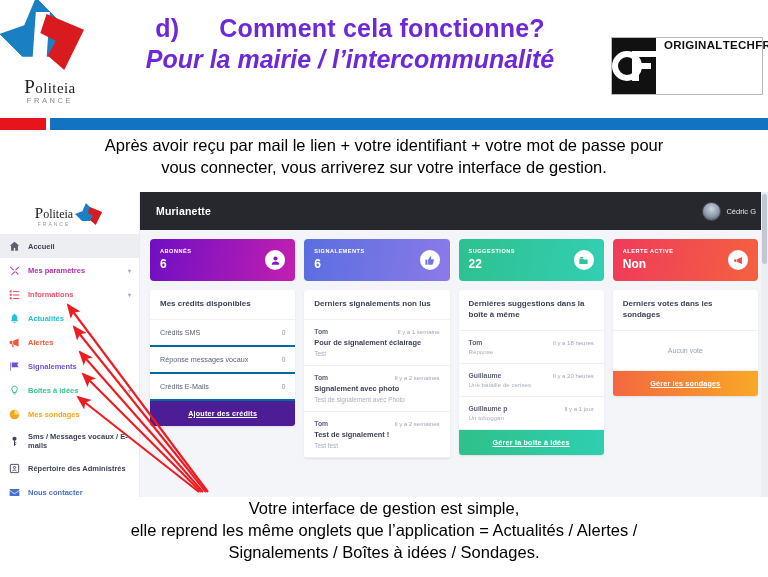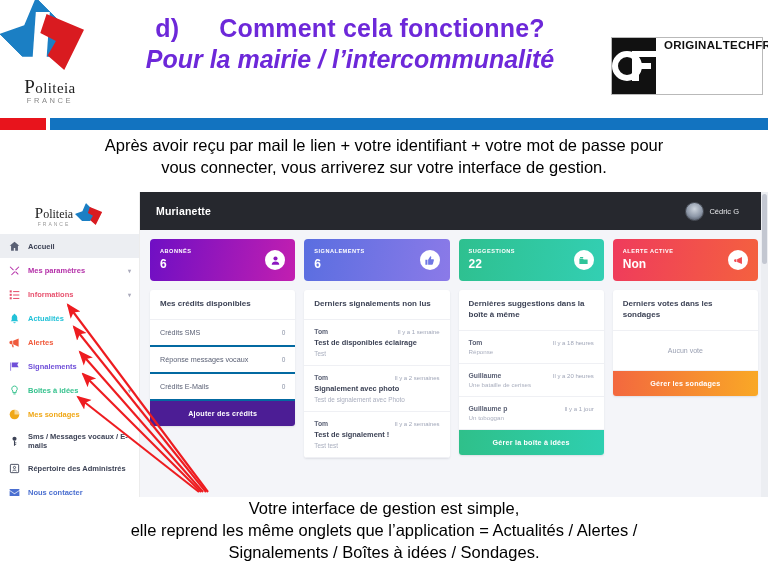--- a/index.html
+++ b/index.html
@@ -139,21 +139,21 @@
     display: flex; align-items: center; justify-content: center;
   }
   .sb-ico svg { width: 11px; height: 11px; display: block; }
   .sb-label { flex: 1; }
   .sb-caret { font-size: 6px; color: #aab; }
 
   
   .shot-main { position: absolute; left: 140px; top: 0; width: 628px; height: 305px; }
   .topbar {
     height: 38px; background: #26282e; display: flex; align-items: center;
-    padding: 0 29px 0 16px; justify-content: space-between;
+    padding: 0 12px 0 16px; justify-content: space-between;
   }
   .topbar-title { color: #fff; font-size: 10.5px; font-weight: bold; letter-spacing: .2px; }
   .topbar-user { display: flex; align-items: center; gap: 5px; }
   .avatar {
     width: 19px; height: 19px; border-radius: 50%;
     background: radial-gradient(circle at 50% 35%, #cdd4dd 0%, #8e98a8 55%, #3b4250 100%);
     border: 1px solid #4a4f58;
   }
   .topbar-username { color: #e6e7ea; font-size: 7.5px; }
 
@@ -183,21 +183,21 @@
     line-height: 1.35; border-bottom: 1px solid #eff0f4;
   }
   .credit-row {
     display: flex; justify-content: space-between; align-items: center;
     padding: 8px 10px; font-size: 7.2px; color: #5b6175;
     border-bottom: 2px solid #0369a1;
   }
   .credit-val { color: #8890a4; font-size: 6.5px; }
   .btn {
     display: block; text-align: center; padding: 8px 16px;
-    font-size: 7.2px; font-weight: bold; color: #fff; letter-spacing: .2px;
+    font-size: 7.2px; font-weight: bold; color: #fff; letter-spacing: .2px; text-decoration: underline;
   }
   .btn-purple { background: #4c1d95; }
   .btn-green { background: linear-gradient(90deg,#2fc08a,#2ecfb0); margin: 0; }
   .btn-orange { background: linear-gradient(90deg,#f3683f,#f9a826); }
 
   .feed-item { padding: 8px 10px; border-bottom: 1px solid #eff0f4; }
   .feed-top { display: flex; justify-content: space-between; align-items: baseline; }
   .feed-author { font-size: 6.8px; font-weight: bold; color: #5b6175; }
   .feed-time { font-size: 6px; color: #a0a6b8; }
   .feed-title { font-size: 7.4px; font-weight: bold; color: #3d4356; margin-top: 3px; }
@@ -488,21 +488,21 @@
             <div class="btn btn-purple">Ajouter des crédits</div>
           </div>
 
           <div class="card">
             <div class="card-head">Derniers signalements non lus</div>
             <div class="feed-item">
               <div class="feed-top">
                 <span class="feed-author">Tom</span>
                 <span class="feed-time">Il y a 1 semaine</span>
               </div>
-              <div class="feed-title">Test de disponibles éclairage</div>
+              <div class="feed-title">Pour de signalement éclairage</div>
               <div class="feed-desc">Test</div>
             </div>
             <div class="feed-item">
               <div class="feed-top">
                 <span class="feed-author">Tom</span>
                 <span class="feed-time">Il y a 2 semaines</span>
               </div>
               <div class="feed-title">Signalement avec photo</div>
               <div class="feed-desc">Test de signalement avec Photo</div>
             </div>

